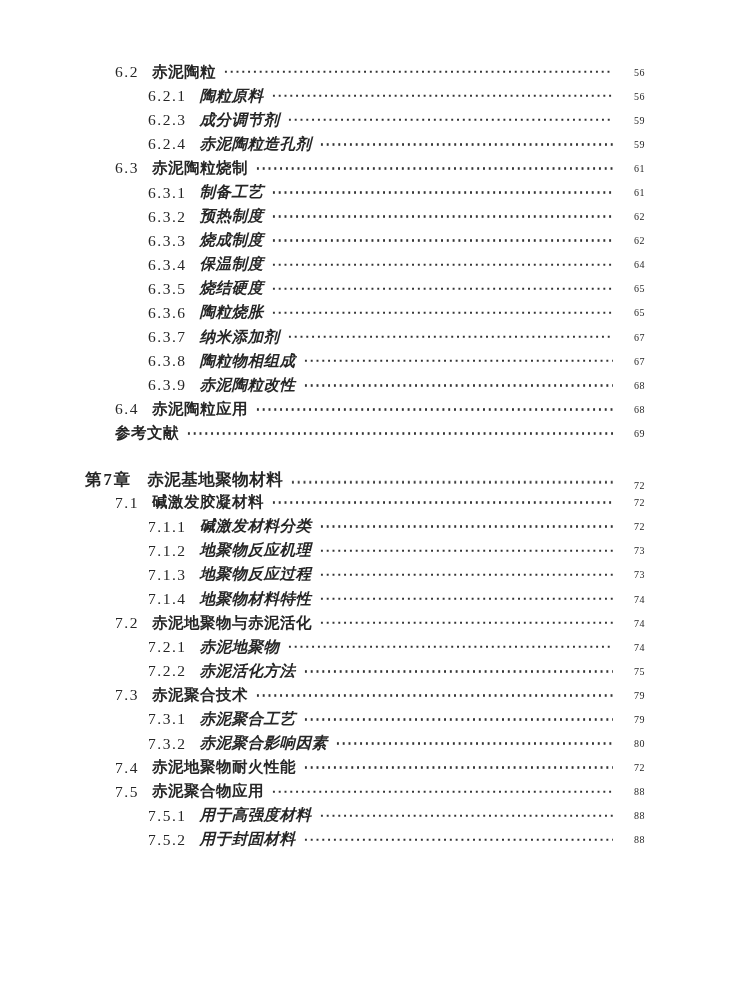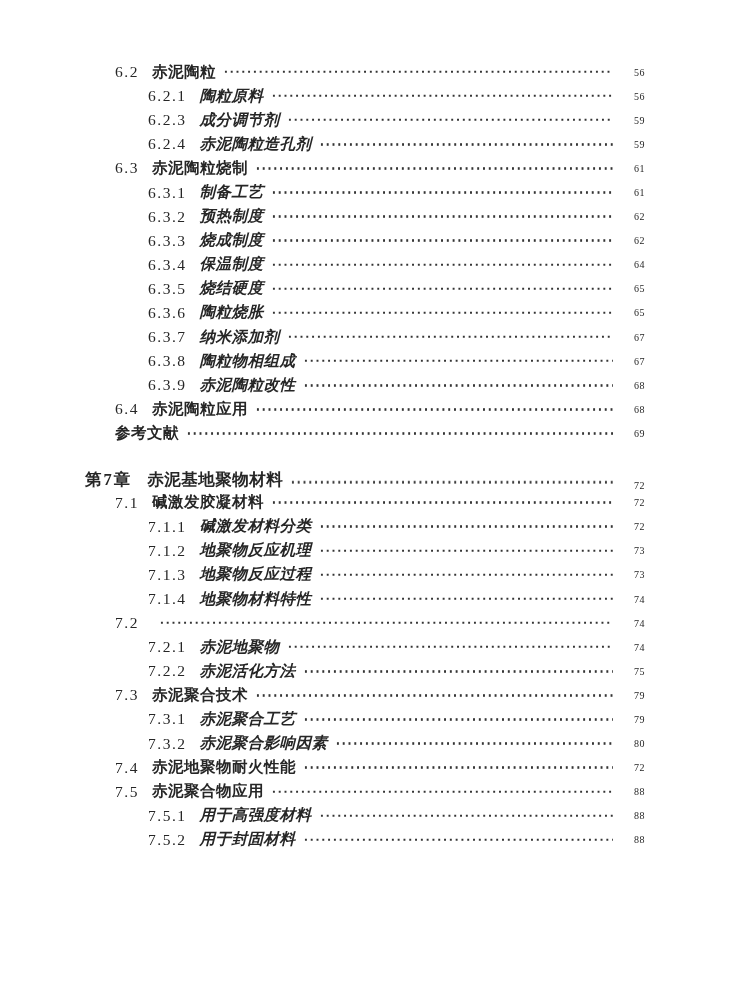--- a/index.html
+++ b/index.html
@@ -234,20 +234,21 @@
 
   <div class="row l3">
     <span class="num">7.1.4</span>
     <span class="title">地聚物材料特性</span>
     <span class="dots"></span>
     <span class="pageno">74</span>
   </div>
 
   <div class="row l2">
     <span class="num">7.2</span>
+    <span class="title">赤泥地聚物与赤泥活化</span>
     <span class="dots"></span>
     <span class="pageno">74</span>
   </div>
 
   <div class="row l3">
     <span class="num">7.2.1</span>
     <span class="title">赤泥地聚物</span>
     <span class="dots"></span>
     <span class="pageno">74</span>
   </div>

